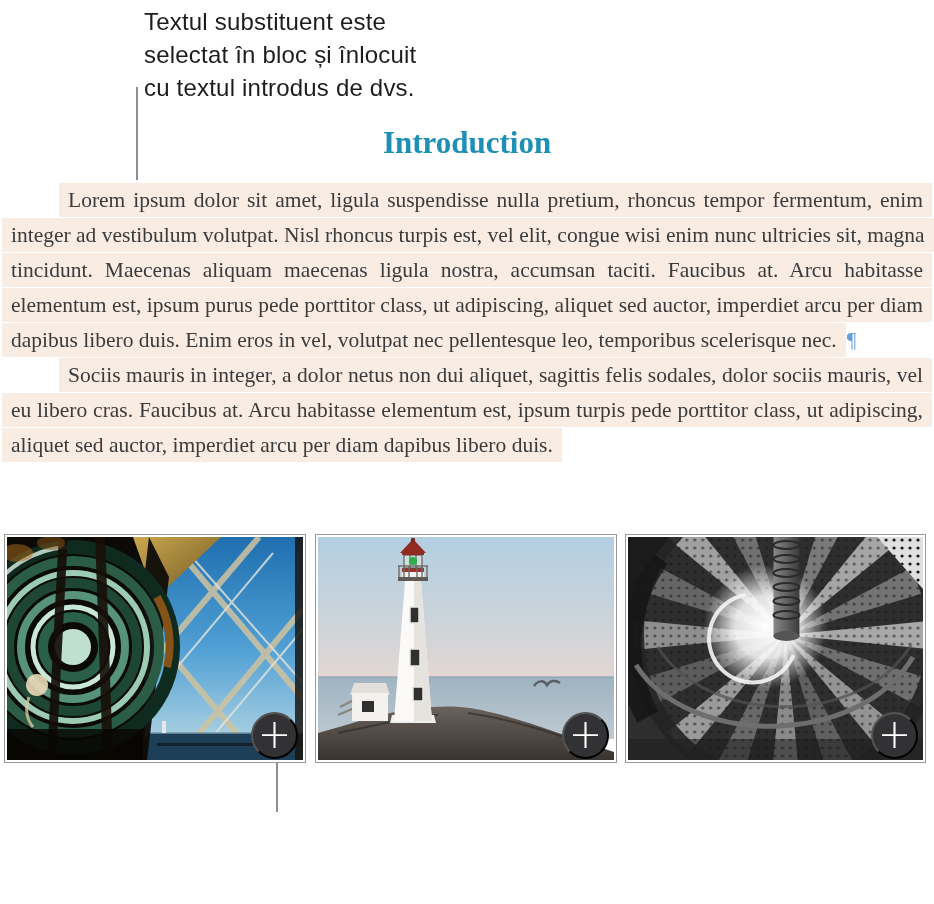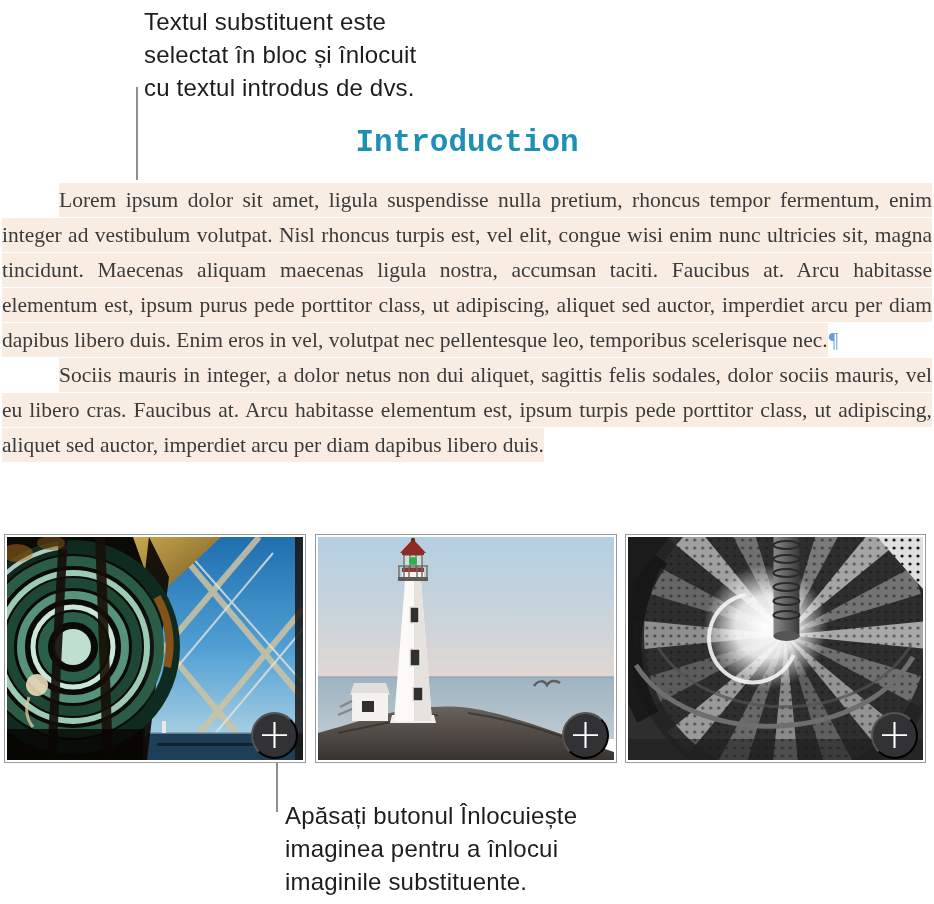--- a/index.html
+++ b/index.html
@@ -11,26 +11,26 @@
            font-family:"Liberation Sans",sans-serif;letter-spacing:.2px;}
   .callout.top{left:144px;top:5px;}
   .callout.bottom{left:285px;top:799px;}
   .callout-line{position:absolute;width:2px;background:var(--callout-line,#8e8e93);}
   .callout-line.top{left:136px;top:87px;height:93px;}
   .callout-line.bottom{left:276px;top:762px;height:50px;}
 
   
   .doc-heading{position:absolute;left:0;top:125px;width:934px;text-align:center;margin:0;
                font-size:31px;font-weight:bold;color:var(--heading,#1e8fb5);
-               font-family:Liberation Mono, monospace;}
+               font-family:Liberation Serif, serif;}
   .doc-body{position:absolute;left:2px;top:183px;width:930px;}
   .doc-body p{margin:0;text-align:justify;font-family:"Liberation Serif",serif;
               font-size:21.5px;line-height:35px;color:#3b3b3b;}
   .doc-body p.indent{text-indent:57px;}
-  .hl{background:var(--selection-highlight,#f9ece3);padding:5px 0;
+  .hl{background:var(--selection-highlight,#f9ece3);padding:5px 9px;
       -webkit-box-decoration-break:clone;box-decoration-break:clone;}
   .pilcrow{color:var(--pilcrow,#64a0d6);padding-left:1px;}
 
   
   .ph{position:absolute;top:534px;height:229px;background:#fff;border:1px solid #9a9a9a;
       padding:2px;box-sizing:border-box;}
   .ph svg{display:block;width:100%;height:100%;}
   .ph1{left:4px;width:302px;}
   .ph2{left:315px;width:302px;}
   .ph3{left:625px;width:301px;}
@@ -233,17 +233,14 @@
       <polygon points="250,0 296,0 296,52" fill="url(#perf)"></polygon>
       <polygon points="0,0 42,0 0,52" fill="#1b1b1b"></polygon>
       <rect x="0" y="202" width="296" height="21" fill="#1f1f1f" opacity=".55"></rect>
     </svg>
     <button class="plus">
         <span>+</span>
       </button>
   </figure>
 
   <div class="callout-line bottom"></div>
-  <div class="callout bottom">Apăsați butonul Înlocuiește
-imaginea pentru a înlocui
-imaginile substituente.</div>
 
 </div>
 
 </body></html>

